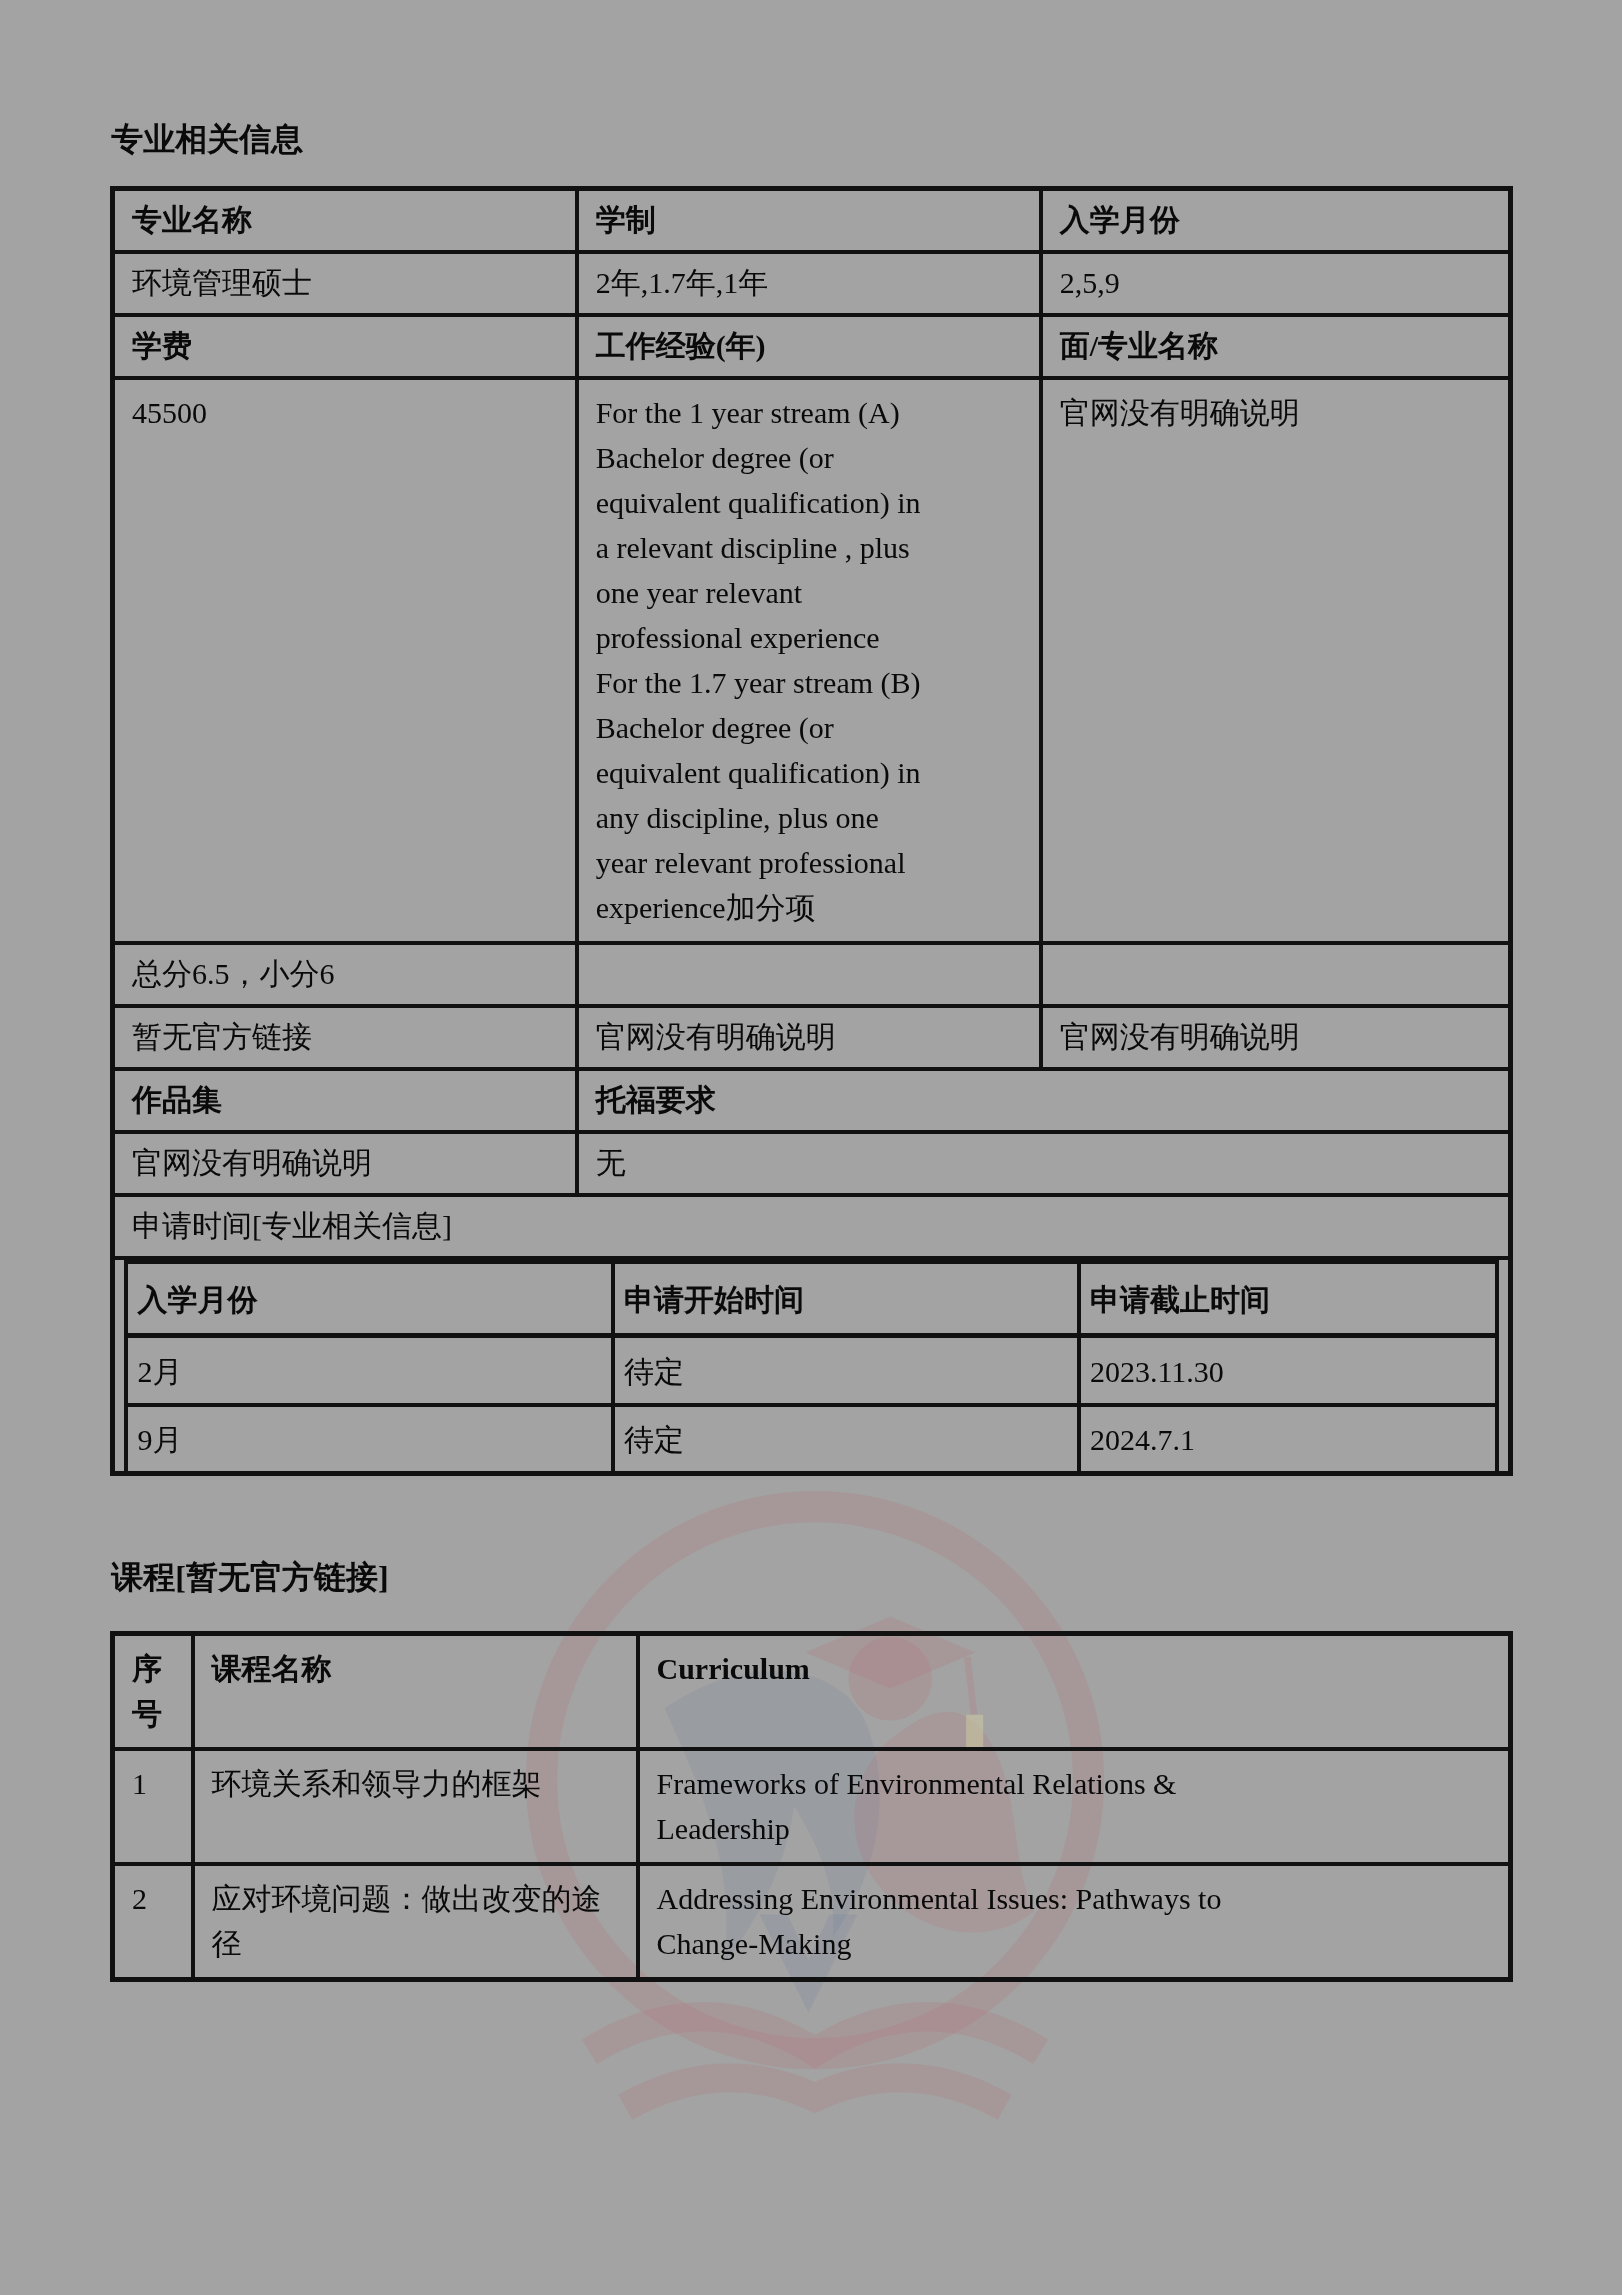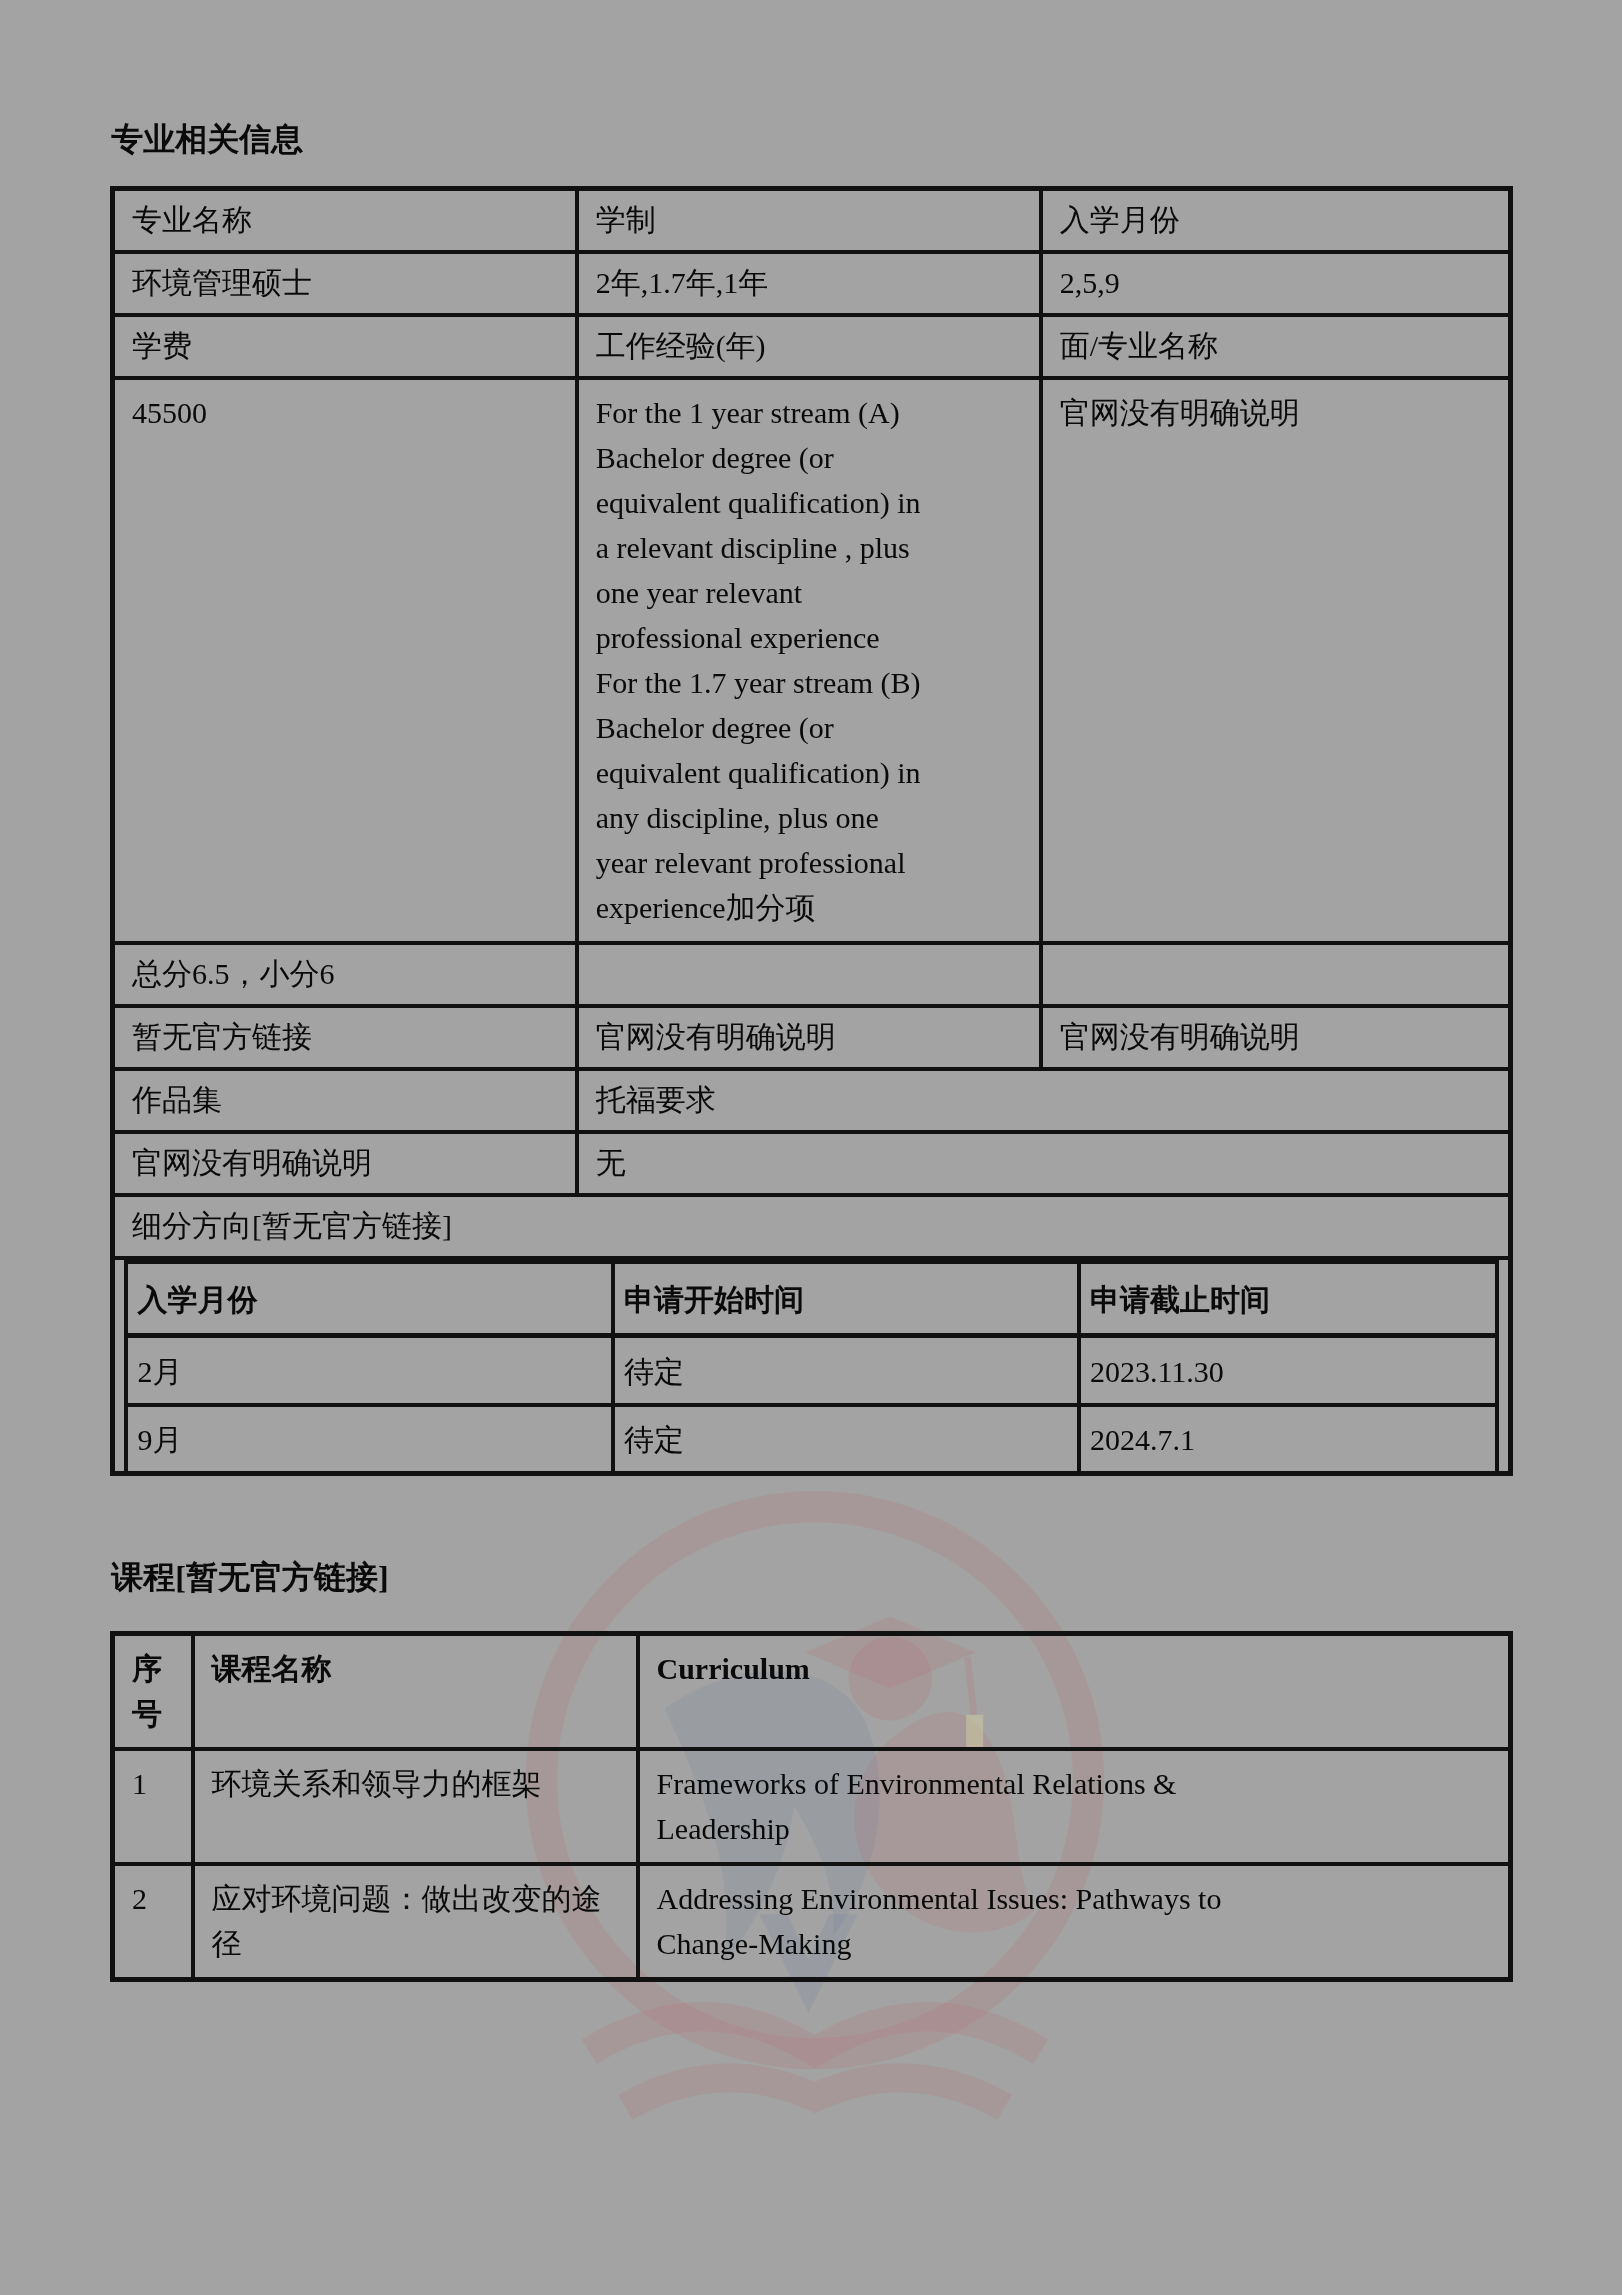--- a/index.html
+++ b/index.html
@@ -38,21 +38,21 @@
   .main-table{border:5.2px solid #111111;}
   .main-table th,.main-table td{
     border:4.6px solid #111111;
     padding:10.5px 17px;
     font-size:30px;
     line-height:38px;
     text-align:left;
     vertical-align:top;
     word-wrap:break-word;
   }
-  .main-table th{font-weight:normal;}
+  .main-table th{font-weight:bold;}
   .main-table td{font-weight:normal;}
   .preline{white-space:pre-line;}
   .tall-row td{line-height:45px;}
   .inner-wrap{padding:0 9.2px !important;}
   
   .sched-table{width:100%;}
   .sched-table th{
     border-bottom:5.2px solid #111111;
     padding:17px 9.2px 15.7px 9.2px;
     font-size:30px;line-height:37px;
@@ -158,21 +158,21 @@
         </tr>
         <tr>
           <th>作品集</th>
           <th colspan="2">托福要求</th>
         </tr>
         <tr>
           <td>官网没有明确说明</td>
           <td colspan="2">无</td>
         </tr>
         <tr>
-          <td colspan="3">细分方向[暂无官方链接]</td>
+          <td colspan="3">申请时间[专业相关信息]</td>
         </tr>
         <tr>
           <td colspan="3" class="inner-wrap">
             <table class="sched-table">
               <colgroup>
                   <col style="width:35.5%">
                   <col style="width:34%">
                   <col style="width:30.5%">
                 </colgroup>
               <tbody>

